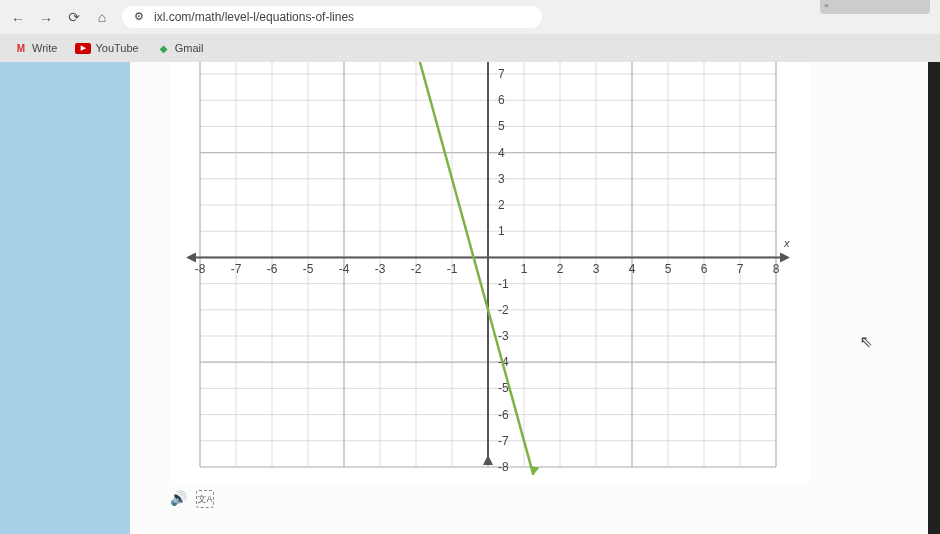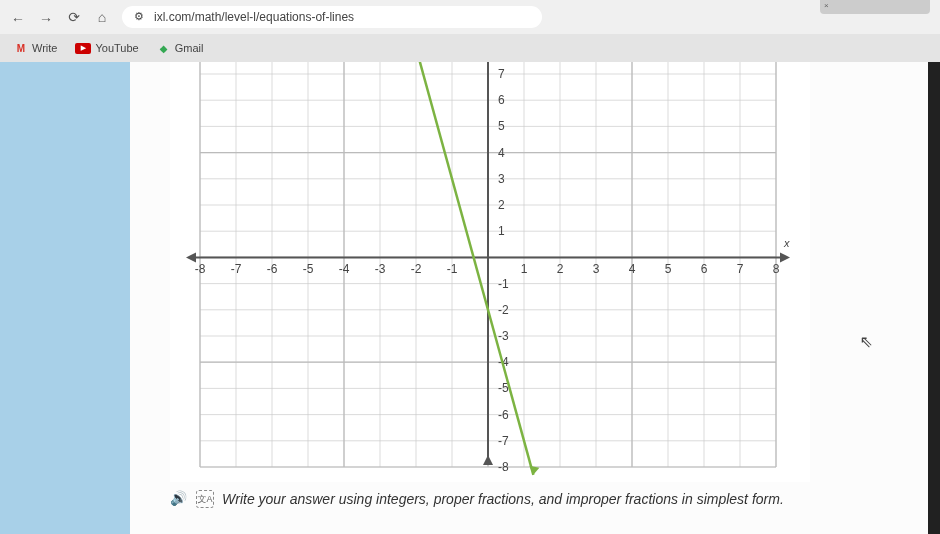--- a/index.html
+++ b/index.html
@@ -283,18 +283,17 @@
           <text x="328" y="68.4" font-size="12" text-anchor="start" fill="#444">5</text>
           <text x="328" y="42.20000000000002" font-size="12" text-anchor="start" fill="#444">6</text>
           <text x="328" y="16" font-size="12" text-anchor="start" fill="#444">7</text>
           <line x1="246" y1="-14.199999999999989" x2="363.36" y2="412.86" stroke="#7cb342" stroke-width="2.5"></line>
           <polygon points="363.36,412.86 359.36,403.86 369.36,405.86" fill="#7cb342"></polygon>
         </svg>
     </div>
     <div class="prompt">
       <span class="audio-icon">🔊</span>
       <span class="translate-icon">文A</span>
-      <span>Write your answer using integers, proper fractions, and improper fractions in simplest form.</span>
     </div>
     <div class="cursor">⇖</div>
   </div>
   <div class="right-edge"></div>
 </div>
 
 </body></html>

